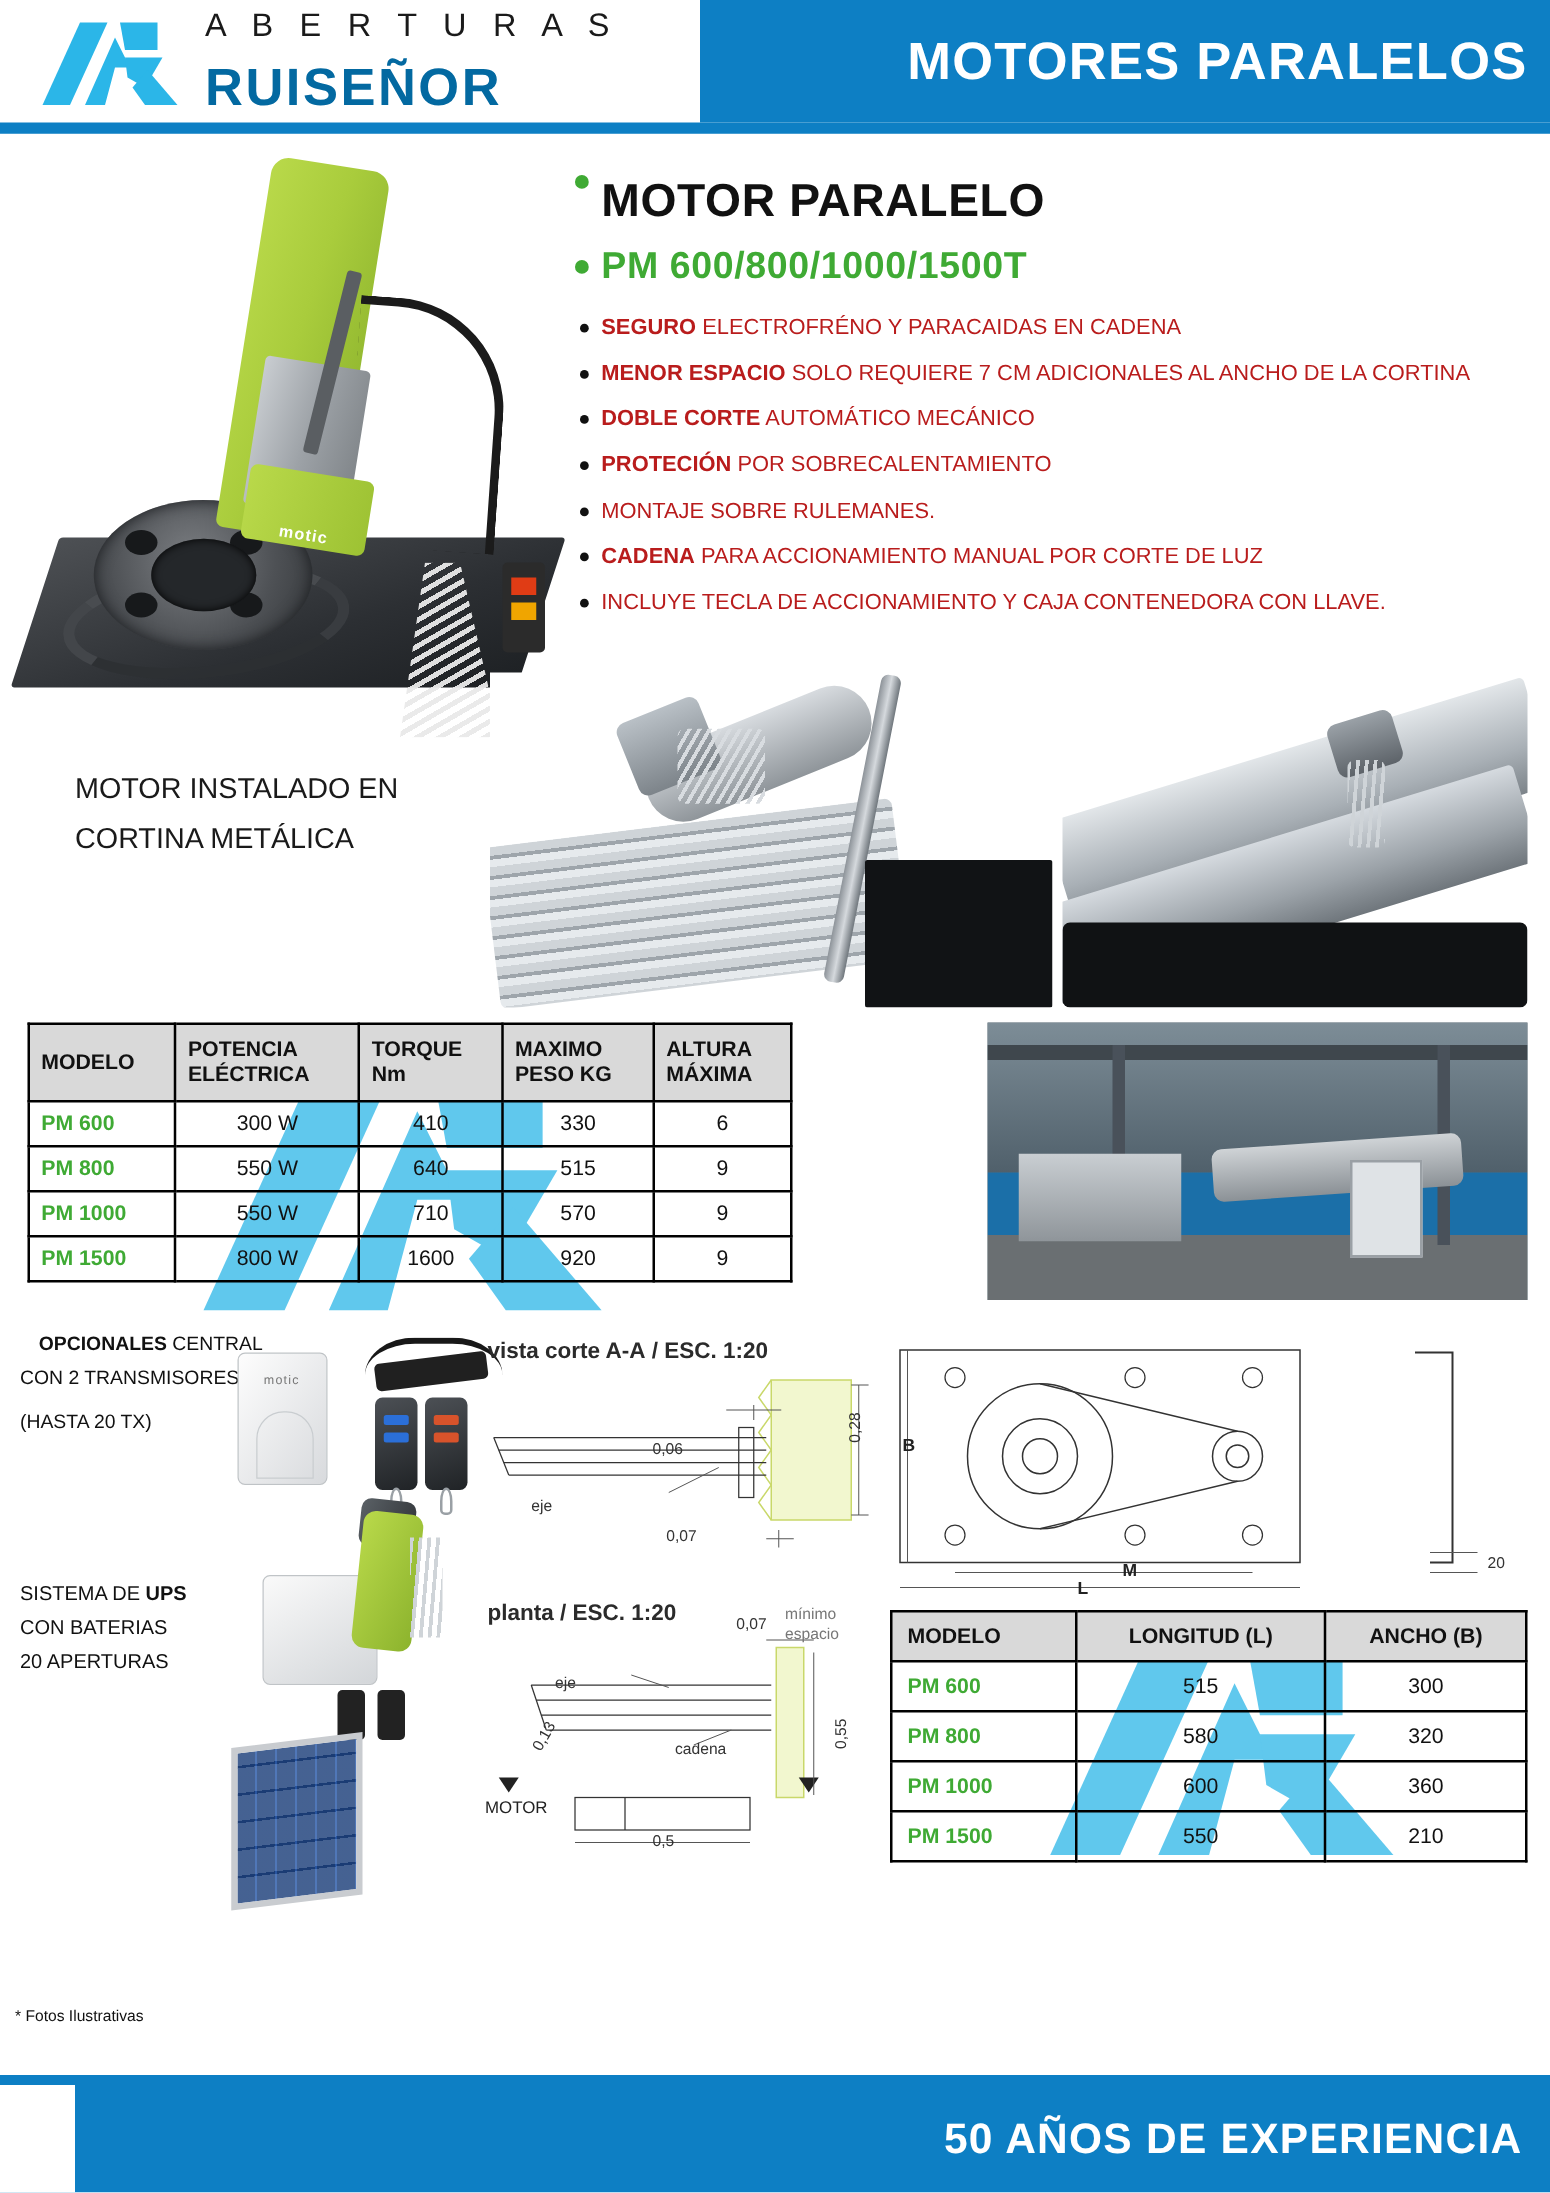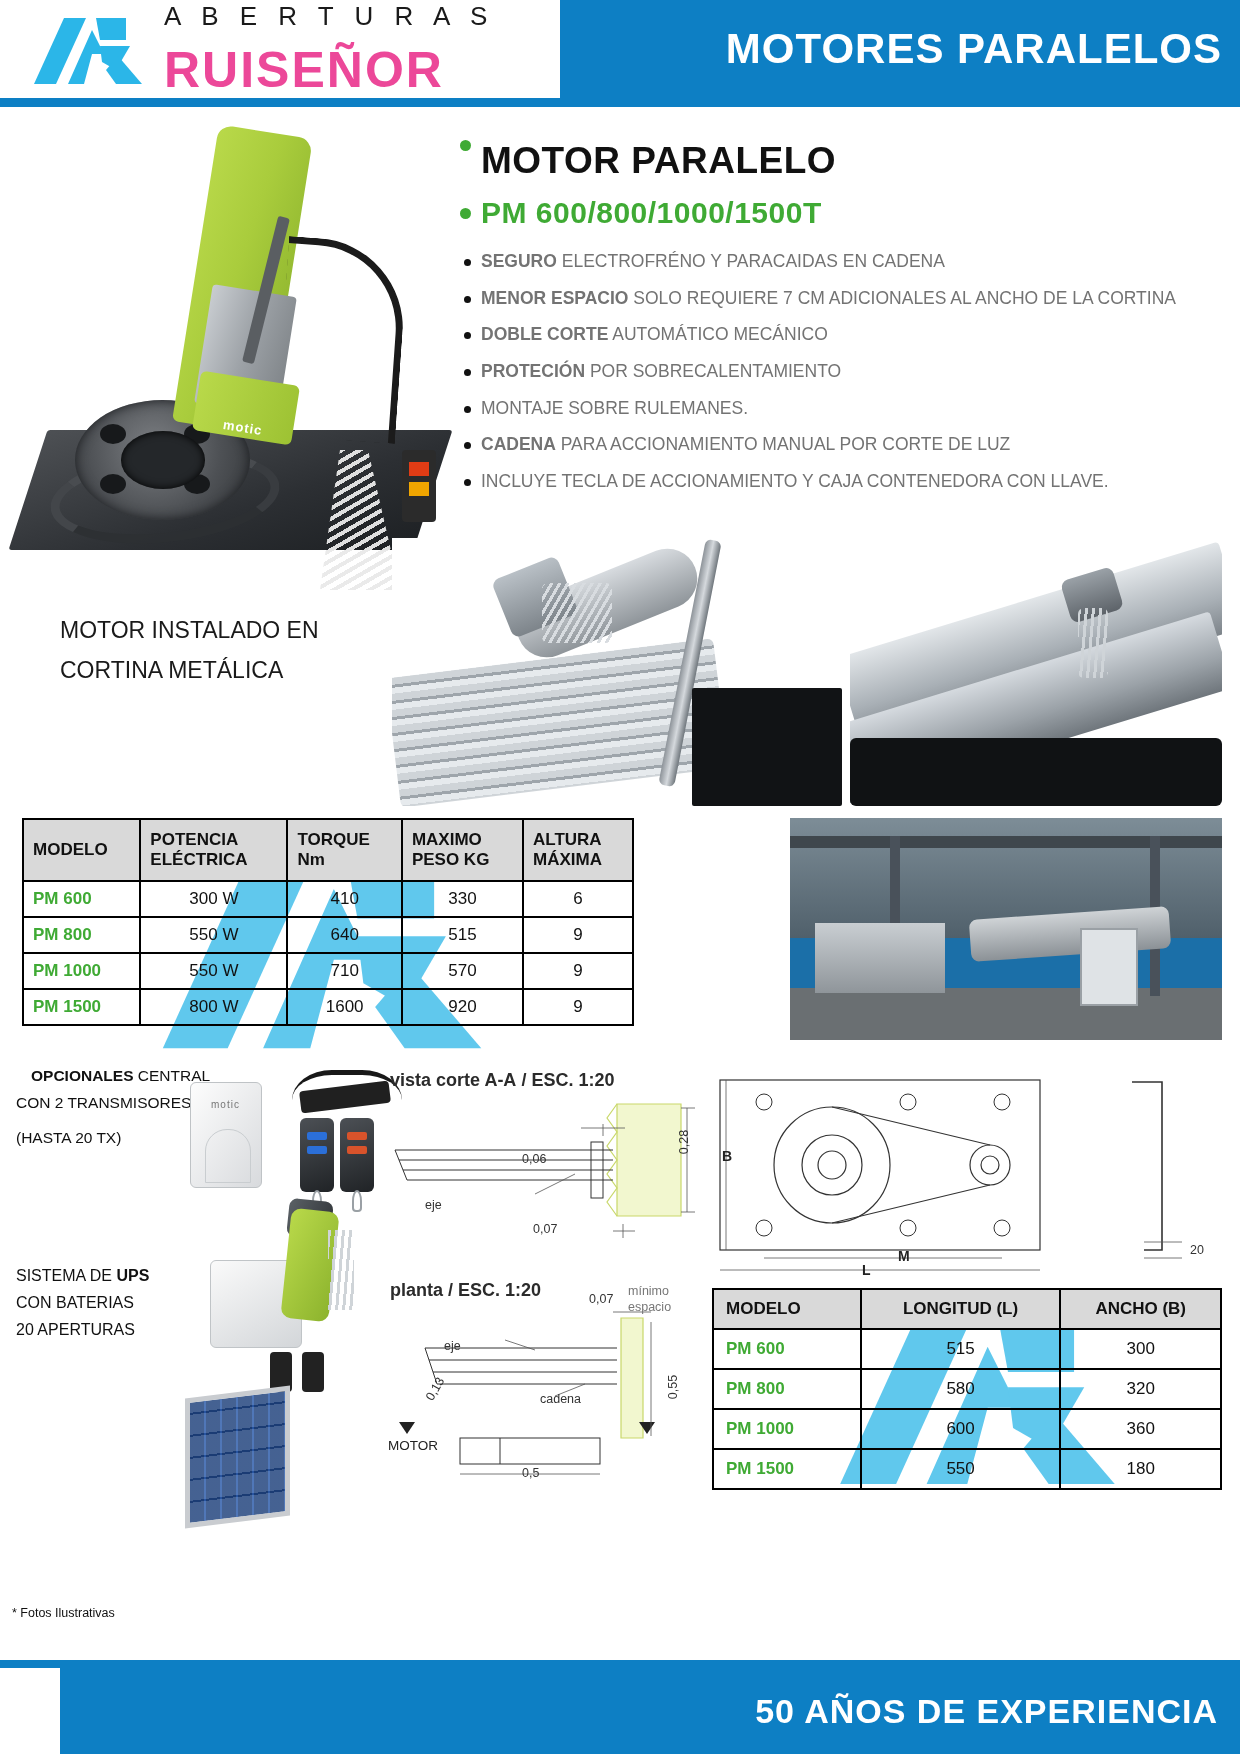--- a/index.html
+++ b/index.html
@@ -20,21 +20,21 @@
     width: 560px; height: 98px; background: #ffffff;
     display: flex; align-items: center; padding-left: 30px;
   }
   .logo-mark { width: 118px; height: 78px; position: relative; flex: 0 0 auto; }
   .logo-mark svg { display:block; }
   .logo-text { margin-left: 16px; line-height: 1; }
   .logo-top {
     font-size: 26px; letter-spacing: 7px; color: #1a1a1a; font-weight: 400;
   }
   .logo-bottom {
-    font-size: 50px; letter-spacing: 2px; color: #ec4899; font-weight: 700;
+    font-size: 42px; letter-spacing: 2px; color: #0369a1; font-weight: 700;
     margin-top: 16px;
   }
   .header-right {
     flex: 1; background: #0d7fc4; position: relative;
     display: flex; align-items: center; justify-content: flex-end;
     padding-right: 18px;
   }
   .header-right:before {
     content: ""; position: absolute; left: -0px; top: 0; width: 0; height: 0;
   }
@@ -124,21 +124,21 @@
   
   .specs { position: absolute; left: 460px; top: 140px; width: 760px; }
   .spec-title-row { display: flex; align-items: flex-start; }
   .greendot { width: 11px; height: 11px; background: #3faa34; border-radius: 50%; margin-right: 10px; flex:0 0 auto; }
   .spec-title { font-size: 37px; font-weight: 700; color: #111; letter-spacing: .5px; }
   .spec-sub { font-size: 30px; font-weight: 700; color: #3faa34; letter-spacing: .5px; }
   .spec-sub-row { display:flex; align-items:center; margin-top: 14px; }
   .bullets { margin-top: 20px; }
   .bullet { display: flex; align-items: flex-start; margin-bottom: 13px; }
   .bdot { width: 7px; height: 7px; background: #111; border-radius: 50%; margin: 9px 10px 0 4px; flex: 0 0 auto; }
-  .btext { font-size: 17.5px; color: #737373; line-height: 1.35; max-width: 700px; }
+  .btext { font-size: 17.5px; color: #b91c1c; line-height: 1.35; max-width: 700px; }
   .btext b { font-weight: 700; }
 
   
   .caption {
     position: absolute; left: 60px; top: 610px; width: 340px;
     font-size: 23px; color: #1a1a1a; line-height: 1.75;
   }
 
   
   .photo-mid1 {
@@ -623,21 +623,21 @@
         <td>320</td>
       </tr>
       <tr>
         <td class="model">PM 1000</td>
         <td>600</td>
         <td>360</td>
       </tr>
       <tr>
         <td class="model">PM 1500</td>
         <td>550</td>
-        <td>180</td>
+        <td>210</td>
       </tr>
     </tbody>
   </table>
 
   <div class="footnote">* Fotos Ilustrativas</div>
 
   <div class="footer-rule"></div>
   <div class="footer">
     <div class="footer-left-white"></div>
     <div class="footer-text">50 AÑOS DE  EXPERIENCIA</div>

